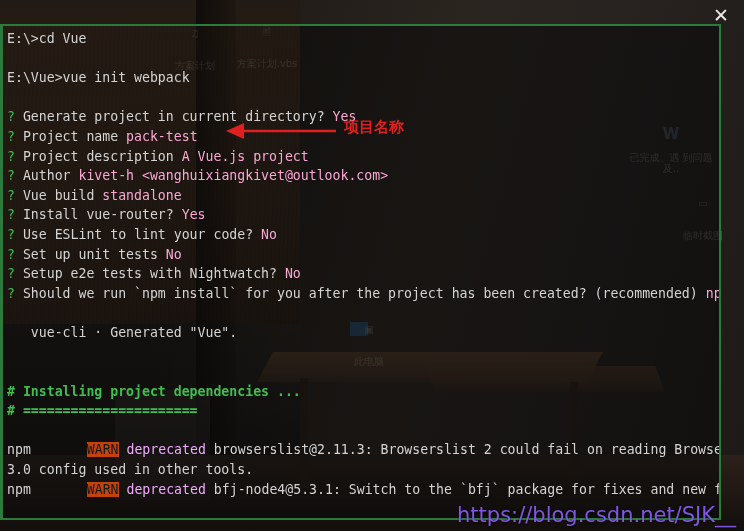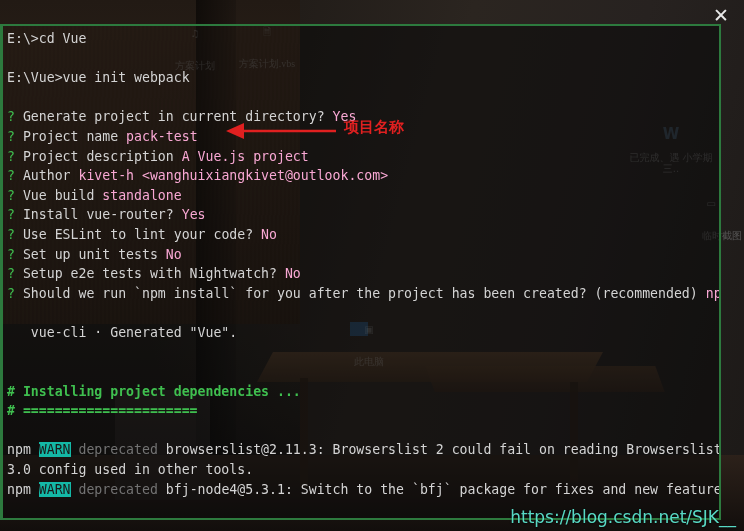--- a/index.html
+++ b/index.html
@@ -53,37 +53,37 @@
         box-sizing:border-box;
         background:rgba(10,10,10,.55);
         overflow:hidden;}
   .term-body{position:absolute;left:4px;top:3px;right:0;bottom:0;
         font-size:13.2px;line-height:19.6px;white-space:pre;color:#d4d4d4;
         letter-spacing:0px;}
   .ln{height:19.6px;}
   .q{color:#3fbf4f;}
   .val{color:#f9a8d4;}
   .grn{color:#3fbf4f;font-weight:bold;}
-  .warn{background:#14b8a6;color:#1a1a1a;}
-  .dep{color:#737373;}
+  .warn{background:#c2410c;color:#1a1a1a;margin-left:48px;}
+  .dep{color:#f0abfc;}
 
   
   #closebtn{position:absolute;right:10px;top:4px;width:26px;height:22px;
         color:#e9e9e9;font-family:"DejaVu Sans","Liberation Sans",sans-serif;
         font-size:19px;line-height:22px;text-align:center;cursor:pointer;}
 
   
   #anno{position:absolute;left:196px;top:119px;width:210px;height:24px;margin-left:28px;}
   #anno svg{position:absolute;left:0;top:0;}
   #anno .cn{position:absolute;left:120px;top:-1px;color:#e02020;font-size:15px;
         font-family:"DejaVu Sans","Liberation Sans",sans-serif;font-weight:bold;}
 
   
-  #wm{position:absolute;right:8px;bottom:4px;color:#5eead4;opacity:.92;
-      font-family:"DejaVu Sans","Liberation Sans",sans-serif;font-size:17px;
+  #wm{position:absolute;right:8px;bottom:4px;color:#8b5cf6;opacity:.92;
+      font-family:"DejaVu Sans","Liberation Sans",sans-serif;font-size:21px;
       text-shadow:0 1px 2px rgba(0,0,0,.8);}
 </style>
 </head>
 <body>
 
 <div id="screen">
 
   <div class="wall">
     <div class="wall-r"></div>
     <div class="board"></div>
@@ -94,30 +94,30 @@
     <div class="desk-top2"></div>
     <div class="desk-leg"></div>
     <div class="desk-leg2"></div>
     <div class="monitor"></div>
   </div>
 
   <div class="dicon" style="left:156px;top:28px;">
     <span class="glyph">♫</span>
     <span>方案计划</span>
   </div>
-  <div class="dicon" style="left:228px;top:26px;font-family:Liberation Serif, serif;">
+  <div class="dicon" style="left:228px;top:26px;">
     <span class="glyph">🗎</span>
     <span>方案计划.vbs</span>
   </div>
   <div class="dicon" style="left:625px;top:120px;width:92px;">
     <span class="glyph" style="color:#6fa8dc;font-weight:bold;font-size:15px;line-height:28px;">W</span>
     <span>已完成、遇
-小学期三..</span>
+到问题及..</span>
   </div>
-  <div class="dicon" style="left:664px;top:198px;text-align:right;">
+  <div class="dicon" style="left:664px;top:198px;">
     <span class="glyph">▭</span>
     <span>临时截图</span>
   </div>
   <div class="dicon" style="left:330px;top:324px;">
     <span class="glyph">▣</span>
     <span>此电脑</span>
   </div>
 
   <div id="closebtn">✕</div>
 

